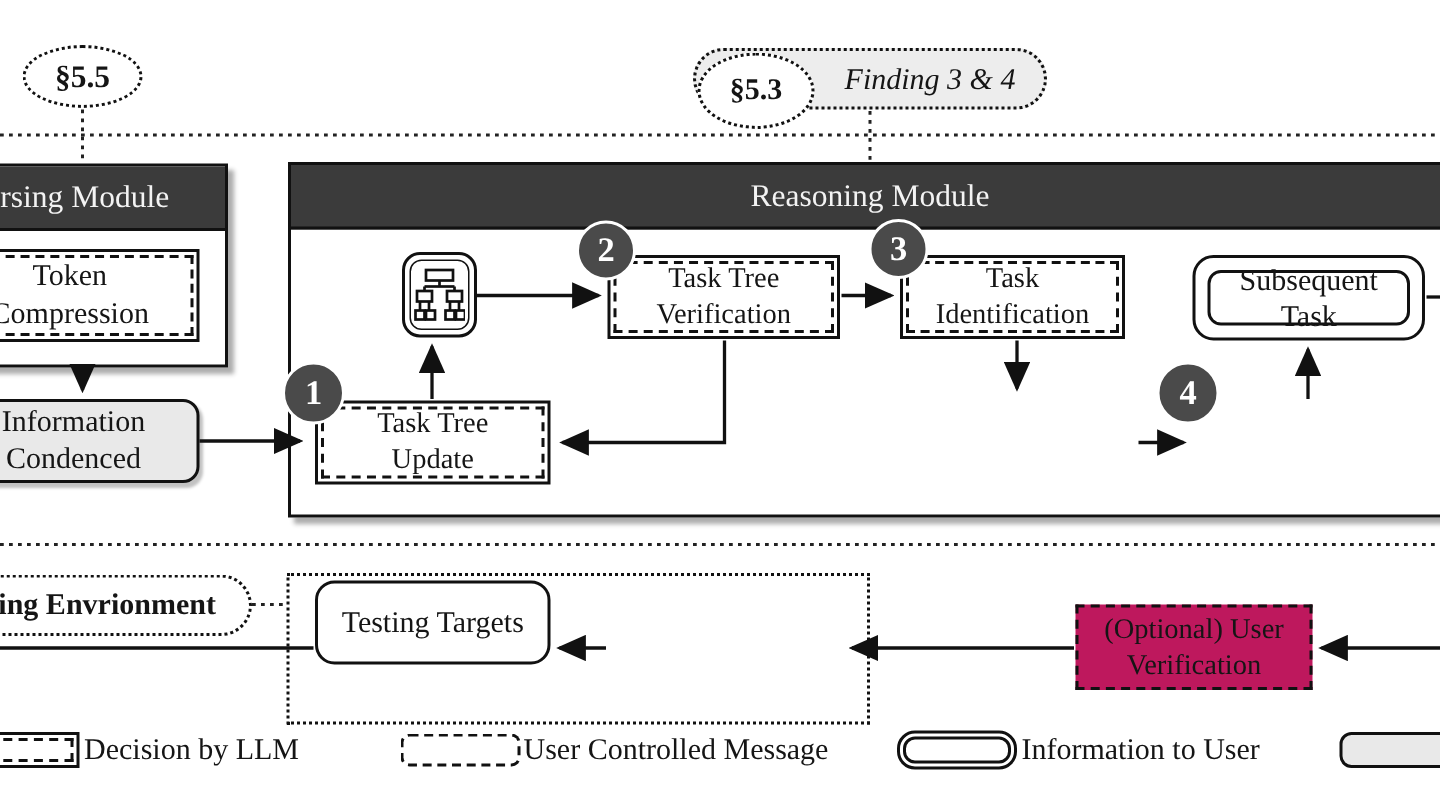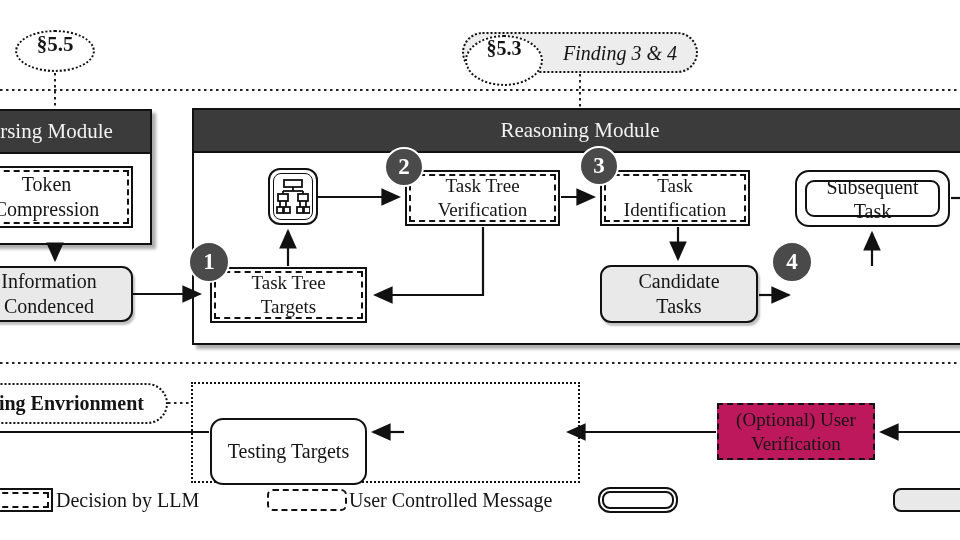--- a/index.html
+++ b/index.html
@@ -35,21 +35,21 @@
   .round-box{border:2.5px solid #111;border-radius:13px;background:#fff;display:flex;
         align-items:center;justify-content:center;z-index:2;}
   .plain-box{border:2.5px solid #111;background:#fff;display:flex;align-items:center;
         justify-content:center;z-index:2;}
 
   .txt{font-size:20px;line-height:25px;text-align:right;white-space:nowrap;}
   .step-circle{border-radius:50%;background:var(--circle-bg,#4a4a4a);color:#fff;border:2px solid #fff;
         display:flex;align-items:center;justify-content:center;font-size:23px;font-weight:bold;z-index:4;}
 
   .tag-ellipse{border:2.5px dotted #111;border-radius:50%;background:#fff;display:flex;
-        align-items:flex-start;justify-content:center;font-weight:bold;font-size:21px;z-index:3;}
+        align-items:center;justify-content:center;font-weight:bold;font-size:21px;z-index:3;}
   .tag-stadium{border:2.5px dotted #111;border-radius:21px;background:#ededed;z-index:2;}
   .stadium{border:2.5px dotted #111;border-radius:21px;background:#fff;display:flex;
         align-items:center;justify-content:center;font-weight:bold;font-size:20px;z-index:2;}
   .dot-rect{border:2px dotted #111;background:transparent;z-index:1;}
 
   .legend-label{font-size:20px;line-height:24px;white-space:nowrap;z-index:2;}
   .legend-swatch-llm{border:2px solid #111;background:#fff;padding:2px;z-index:2;}
   .legend-swatch-llm .inner{width:100%;height:100%;border:2px dashed #111;box-sizing:border-box;}
   .legend-swatch-user{border:2px dashed #111;border-radius:6px;background:#fff;z-index:2;}
   .legend-swatch-info{border:2px solid #111;border-radius:12px;background:#fff;padding:2px;z-index:2;}
@@ -132,69 +132,66 @@
   <div class="abs step-circle" style="left:579px;top:146px;width:40px;height:40px;">
     <span>3</span>
   </div>
   <div class="abs step-circle" style="left:771px;top:241px;width:42px;height:42px;">
     <span>4</span>
   </div>
 
   <div class="abs dd-box" style="left:210px;top:267px;width:157px;height:56px;">
     <div class="inner">
       <span class="txt" style="font-size:19px;line-height:24px;">Task Tree</span>
-      <span class="txt" style="font-size:19px;line-height:24px;">Targets</span>
+      <span class="txt" style="font-size:19px;line-height:24px;">Update</span>
     </div>
   </div>
   <div class="abs dd-box" style="left:405px;top:170px;width:155px;height:56px;">
     <div class="inner">
       <span class="txt" style="font-size:19px;line-height:24px;">Task Tree</span>
       <span class="txt" style="font-size:19px;line-height:24px;">Verification</span>
     </div>
   </div>
   <div class="abs dd-box" style="left:600px;top:170px;width:150px;height:56px;">
     <div class="inner">
       <span class="txt" style="font-size:19px;line-height:24px;">Task</span>
       <span class="txt" style="font-size:19px;line-height:24px;">Identification</span>
     </div>
   </div>
-  <div class="abs gray-box" style="left:600px;top:265px;width:158px;height:58px;">
-    <span class="txt">Candidate</span>
-    <span class="txt">Tasks</span>
-  </div>
   <div class="abs info-box" style="left:795px;top:170px;width:155px;height:57px;">
     <div class="inner">
       <span class="txt" style="line-height:24px;">Subsequent</span>
       <span class="txt" style="line-height:24px;">Task</span>
     </div>
   </div>
 
   <div class="abs stadium" style="left:-60px;top:383px;width:228px;height:41px;">
     <span>Testing Envrionment</span>
   </div>
   <div class="abs dot-rect" style="left:191px;top:382px;width:389px;height:101px;"></div>
-  <div class="abs round-box" style="left:210px;top:418px;width:157px;height:67px;">
+  <div class="abs round-box" style="left:210px;top:387px;width:157px;height:56px;">
     <span class="txt">Testing Targets</span>
   </div>
   <div class="abs dash-box" style="left:717px;top:403px;width:158px;height:57px;">
     <span class="txt" style="font-size:19px;line-height:24px;">(Optional) User</span>
     <span class="txt" style="font-size:19px;line-height:24px;">Verification</span>
   </div>
 
   <div class="abs legend-swatch-llm" style="left:-12px;top:488px;width:65px;height:24px;">
       <div class="inner"></div>
     </div>
   <div class="abs legend-label" style="left:56px;top:488px;">Decision by LLM</div>
 
   <div class="abs legend-swatch-user" style="left:267px;top:489px;width:80px;height:22px;"></div>
   <div class="abs legend-label" style="left:349px;top:488px;">User Controlled Message</div>
 
   <div class="abs legend-swatch-info" style="left:598px;top:487px;width:80px;height:26px;">
       <div class="inner"></div>
     </div>
+  <div class="abs legend-label" style="left:681px;top:488px;">Information to User</div>
 
   <div class="abs legend-swatch-gray" style="left:893px;top:488px;width:75px;height:24px;"></div>
 
   <svg class="overlay" width="960" height="540" viewBox="0 0 960 540">
     <defs>
       <marker id="ah" markerWidth="9" markerHeight="8" refX="8" refY="4" orient="auto">
         <path d="M0,0 L9,4 L0,8 Z" fill="#111"></path>
       </marker>
     </defs>
     <g stroke="#222" stroke-width="2" fill="none" stroke-dasharray="2.5 3.5">

